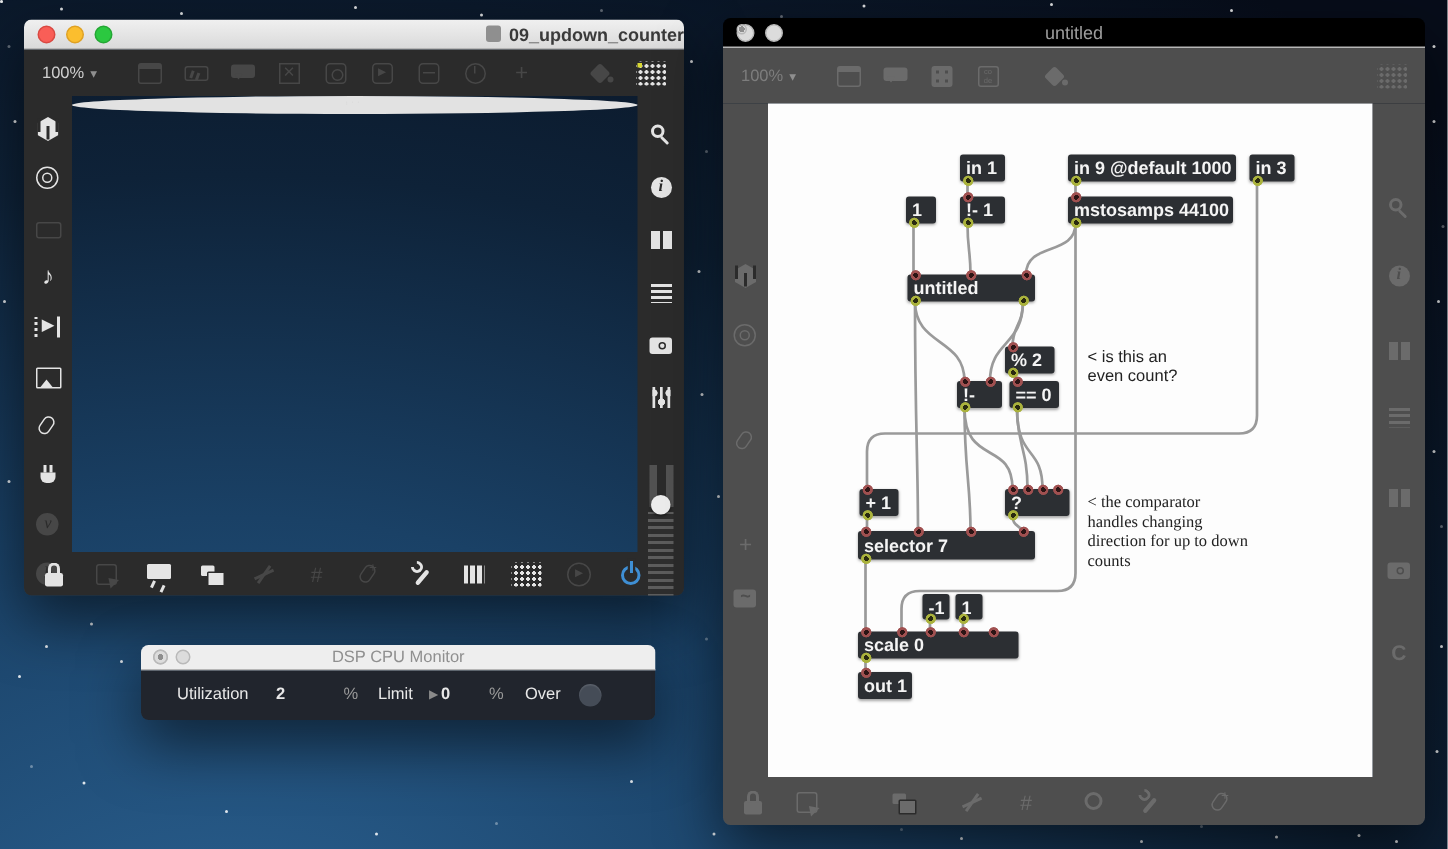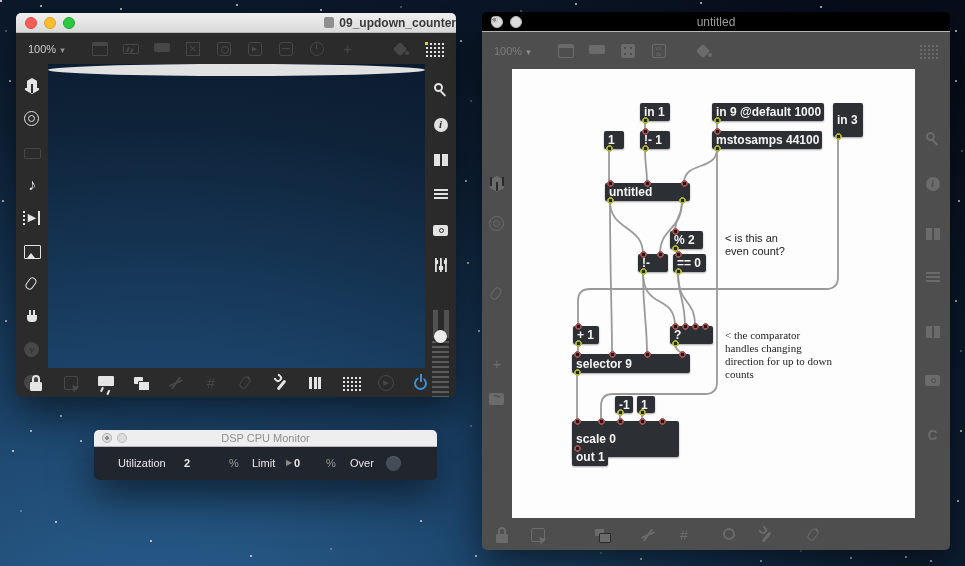--- a/index.html
+++ b/index.html
@@ -344,21 +344,21 @@
           <path d="M65,370 L65,379"></path>
         </svg>
         <div class="maxbox object" style="left: 128px; top: 34px; width: 30px; height: 18px;">
           <span class="lbl">in 1</span>
           <span class="dot outlet" style="left: 2px;"></span>
         </div>
         <div class="maxbox object" style="left: 200px; top: 34px; width: 112px; height: 18px;">
           <span class="lbl">in 9 @default 1000</span>
           <span class="dot outlet" style="left: 2px;"></span>
         </div>
-        <div class="maxbox object" style="left: 321px; top: 34px; width: 30px; height: 34px;">
+        <div class="maxbox object" style="left: 321px; top: 34px; width: 30px; height: 18px;">
           <span class="lbl">in 3</span>
           <span class="dot outlet" style="left: 2px;"></span>
         </div>
         <div class="maxbox object" style="left: 92px; top: 62px; width: 20px; height: 18px;">
           <span class="lbl">1</span>
           <span class="dot outlet" style="left: 2px;"></span>
         </div>
         <div class="maxbox object" style="left: 128px; top: 62px; width: 30px; height: 18px;">
           <span class="lbl">!- 1</span>
           <span class="dot inlet" style="left: 2px;"></span>
@@ -400,36 +400,36 @@
         </div>
         <div class="maxbox object" style="left: 158px; top: 257px; width: 43px; height: 18px;">
           <span class="lbl">?</span>
           <span class="dot inlet" style="left: 2px;"></span>
           <span class="dot inlet" style="left: 12px;"></span>
           <span class="dot inlet" style="left: 22px;"></span>
           <span class="dot inlet" style="left: 32px;"></span>
           <span class="dot outlet" style="left: 2px;"></span>
         </div>
         <div class="maxbox object" style="left: 60px; top: 285px; width: 118px; height: 19px;">
-          <span class="lbl">selector 9</span>
+          <span class="lbl">selector 7</span>
           <span class="dot inlet" style="left: 2px;"></span>
           <span class="dot inlet" style="left: 37px;"></span>
           <span class="dot inlet" style="left: 72px;"></span>
           <span class="dot inlet" style="left: 107px;"></span>
           <span class="dot outlet" style="left: 2px;"></span>
         </div>
         <div class="maxbox object" style="left: 103px; top: 327px; width: 18px; height: 17px;">
           <span class="lbl">-1</span>
           <span class="dot outlet" style="left: 2px;"></span>
         </div>
         <div class="maxbox object" style="left: 125px; top: 327px; width: 18px; height: 17px;">
           <span class="lbl">1</span>
           <span class="dot outlet" style="left: 2px;"></span>
         </div>
-        <div class="maxbox object" style="left: 60px; top: 352px; width: 107px; height: 36px;">
+        <div class="maxbox object" style="left: 60px; top: 352px; width: 107px; height: 18px;">
           <span class="lbl">scale 0</span>
           <span class="dot inlet" style="left: 2px;"></span>
           <span class="dot inlet" style="left: 26px;"></span>
           <span class="dot inlet" style="left: 45px;"></span>
           <span class="dot inlet" style="left: 67px;"></span>
           <span class="dot inlet" style="left: 87px;"></span>
           <span class="dot outlet" style="left: 2px;"></span>
         </div>
         <div class="maxbox object" style="left: 60px; top: 379px; width: 36px; height: 18px;">
           <span class="lbl">out 1</span>

